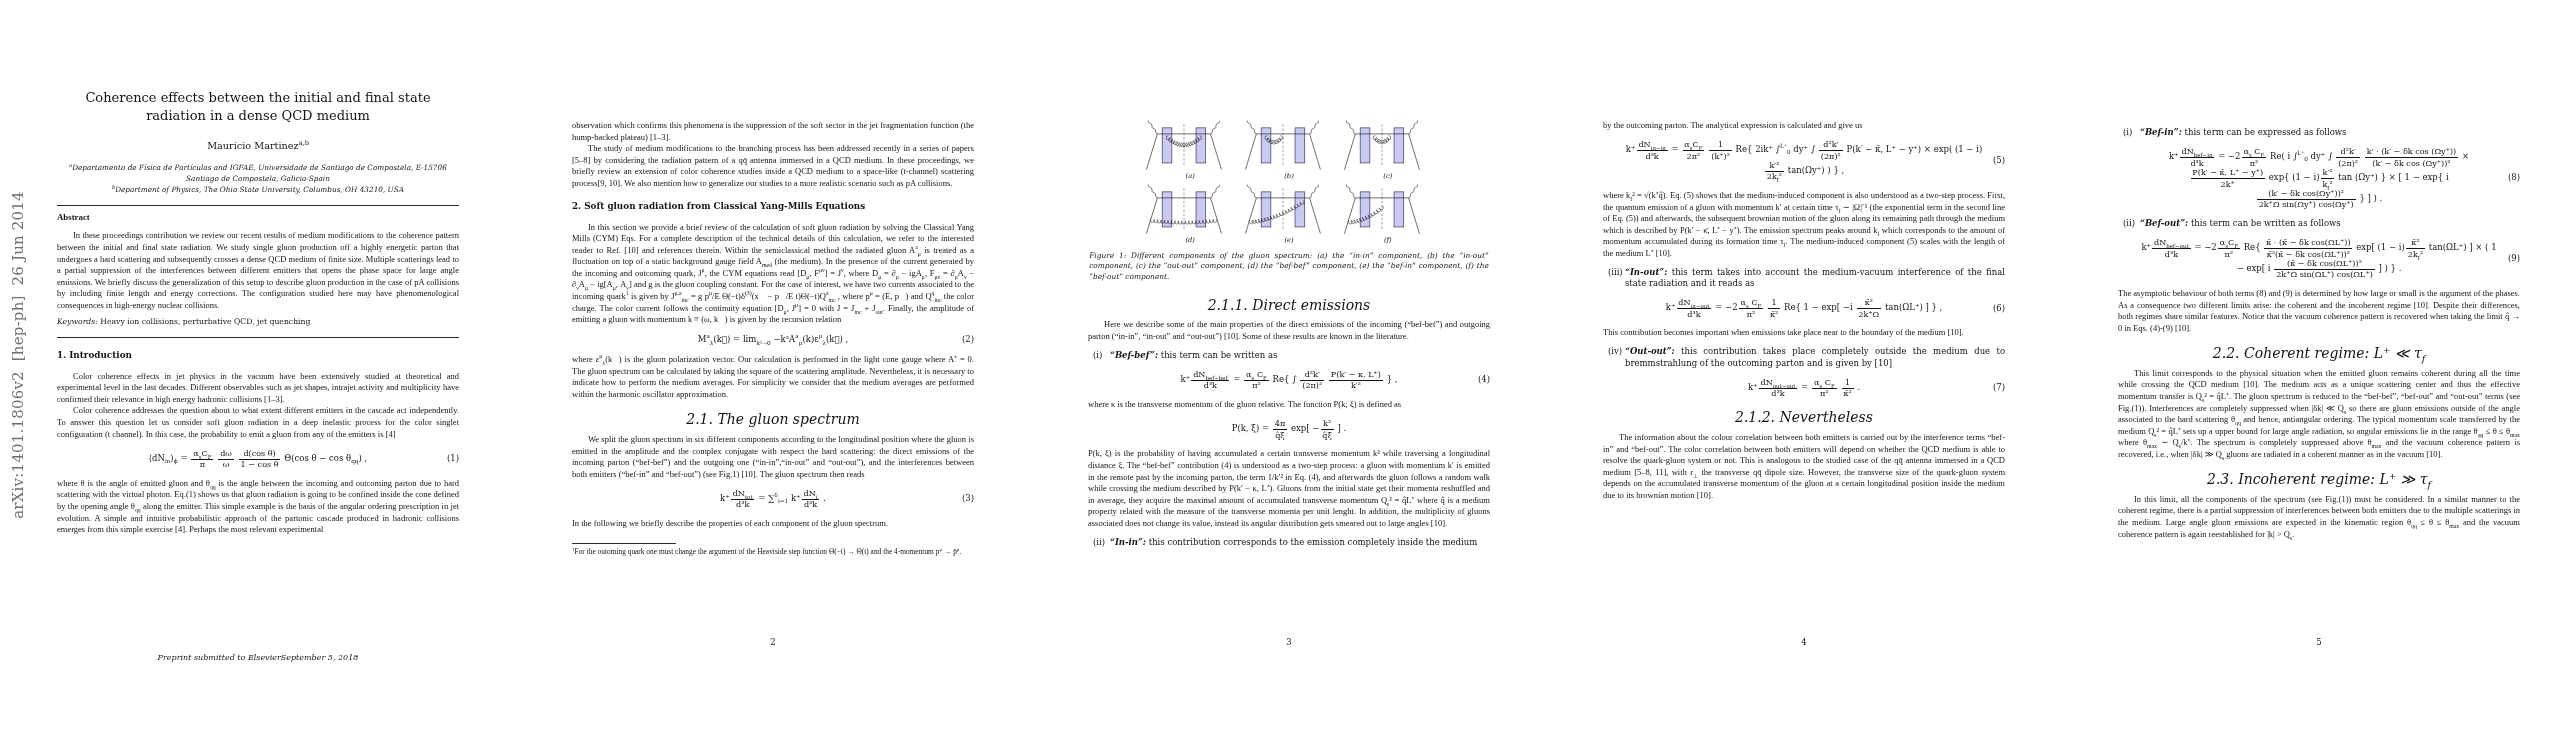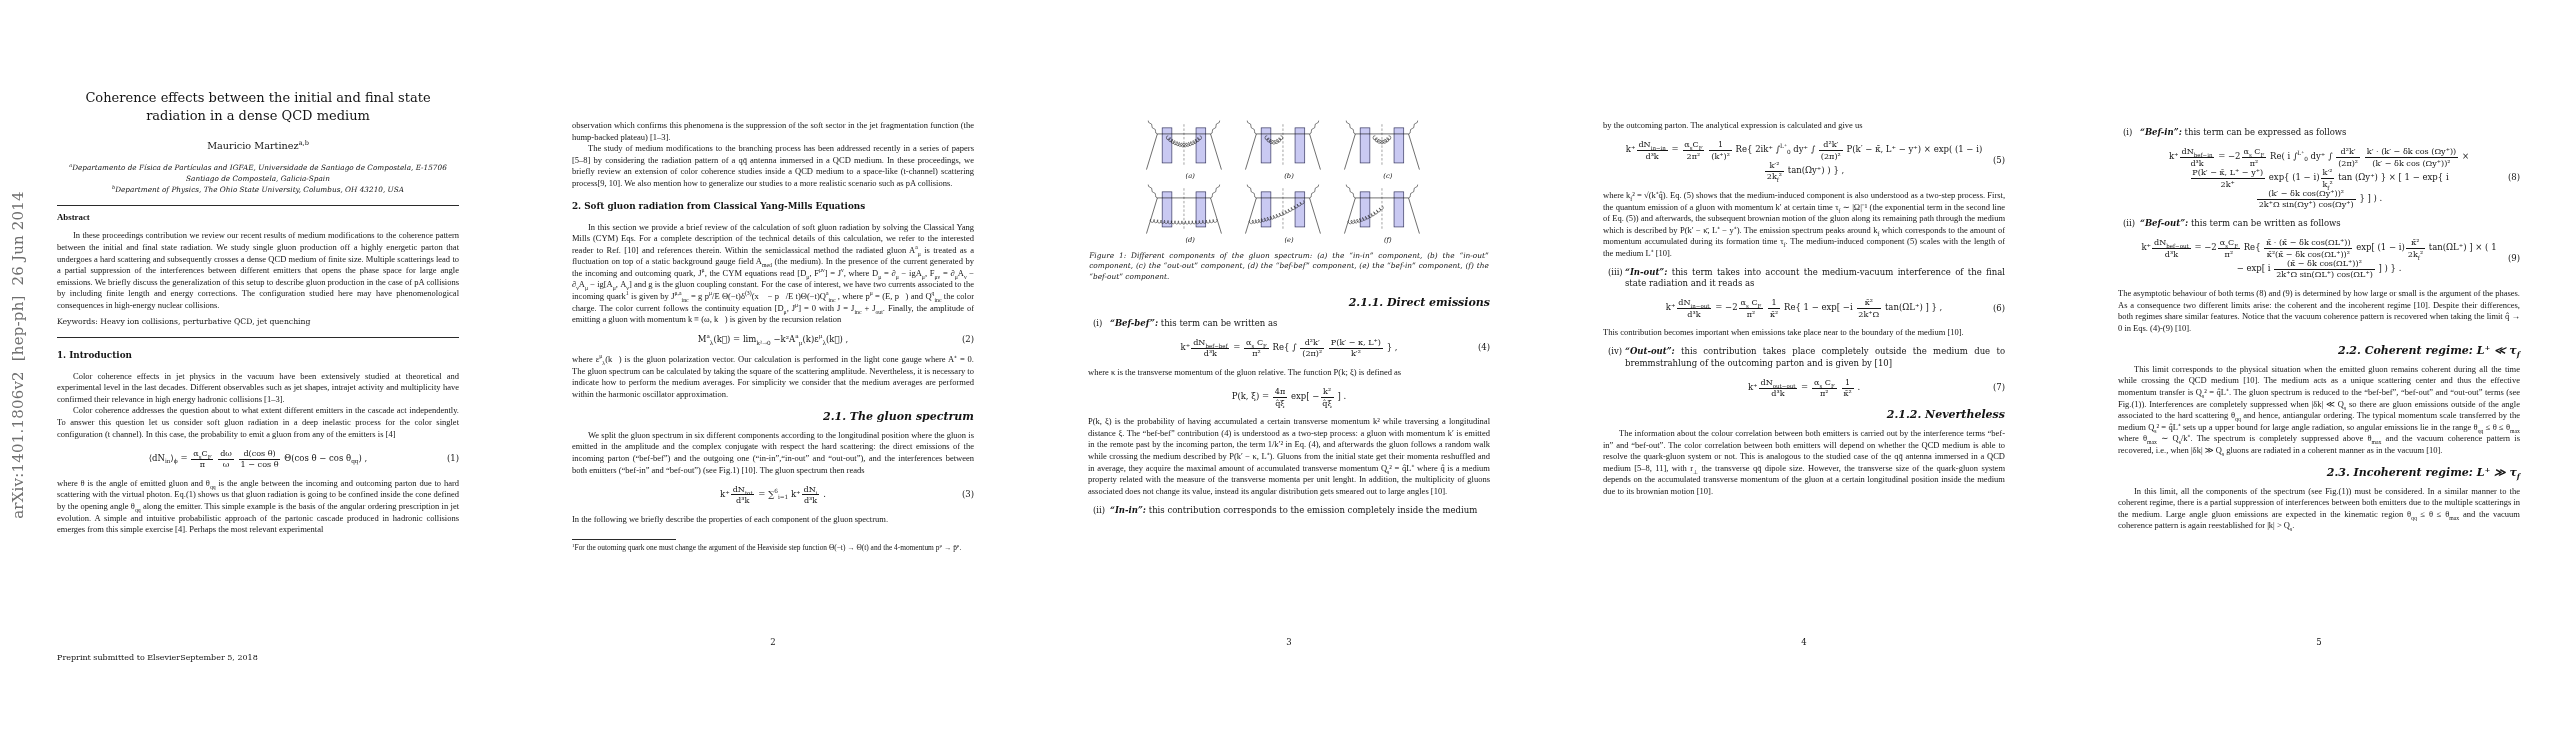--- a/index.html
+++ b/index.html
@@ -15,42 +15,42 @@
   .pad-rest{padding-top:120px;}
   .paper-title{font-size:13px;font-weight:400;text-align:center;line-height:1.4;margin:0 8.5px 13.4px;}
   .author{text-align:center;font-size:9.7px;margin:0 0 11px;font-weight:400;}
   .affiliation{text-align:center;font-size:7.3px;font-style:italic;line-height:1.5;margin:0;}
   hr.rule{border:none;border-top:0.6px solid #2a2a2a;margin:9.7px 0 6px;}
   .abstract-heading{font-weight:bold;font-size:8.8px;margin:3.6px 0 6px;text-align:left;font-family:Liberation Serif, serif;}
   p.para{margin:0;font-family:Liberation Serif, serif;}
   p.indent{text-indent:16px;}
   .item-cont{margin-left:22px;}
   .keywords{font-size:7.7px;margin:6px 0 1.2px;text-align:left;}
-  .kw-label{}
+  .kw-label{font-style:italic;}
   .section-heading{font-weight:bold;font-size:8.8px;margin:12px 0 8.5px;text-align:left;}
-  .subsection-heading{font-style:italic;font-size:11px;margin:9.7px 0 4.9px;text-align:right;font-weight:700;}
+  .subsection-heading{font-style:italic;font-size:14px;margin:9.7px 0 4.9px;text-align:center;font-weight:400;}
   .eq{position:relative;margin:8.5px 0;text-align:center;padding:0 22px;}
   .eq .math{display:inline-block;text-align:center;}
   .eq-no{position:absolute;right:0;top:50%;transform:translateY(-50%);}
   .frac{display:inline-block;vertical-align:-0.85em;text-align:center;margin:0 1.2px;font-size:95%;}
   .frac .fn{display:block;padding:0 1.8px 0.6px;border-bottom:0.6px solid #141414;line-height:1.15;}
   .frac .fd{display:block;padding:0.6px 1.8px 0;line-height:1.15;}
   sup,sub{font-size:68%;line-height:0;}
   .item{display:flex;margin:7.3px 0 3.6px;}
   .item-no{flex:0 0 22px;padding-left:4.9px;box-sizing:border-box;}
   .item-text{flex:1;margin:0;text-align:justify;}
   .item-lead{font-weight:bold;font-style:italic;}
   .fig-grid{display:grid;grid-template-columns:repeat(3,97px);justify-content:center;column-gap:1.8px;row-gap:2.4px;margin:0 auto 3.6px;}
   .fig-cell{text-align:center;}
   .fig-label{font-size:6.7px;font-style:italic;margin-top:0;}
   .figcaption{font-size:7.4px;line-height:1.42;margin:6px 1.2px 13.4px;text-align:justify;font-style:italic;}
   .footnote-block{margin-top:13.4px;font-size:7.4px;line-height:1.4;}
   hr.footnote-rule{border:none;border-top:0.6px solid #2a2a2a;width:104px;margin:0 0 3.6px;}
   .page-number{position:absolute;top:637px;left:0;right:0;text-align:center;font-size:8.5px;}
-  .page-footer{position:absolute;top:653px;left:0;right:0;display:flex;justify-content:flex-start;font-size:8px;}
+  .page-footer{position:absolute;top:653px;left:0;right:0;display:flex;justify-content:center;font-style:italic;font-size:8px;}
   .arxiv-stamp{position:absolute;left:18px;top:346px;transform-origin:0 50%;
                transform:rotate(-90deg) translateX(-50%);white-space:pre;
                font-size:15px;color:#6f6f6f;letter-spacing:0.2px;}
   svg.diagram{display:block;margin:0 auto;}
 </style>
 </head>
 <body>
 
 <div class="canvas">
   <div class="arxiv-stamp">arXiv:1401.1806v2  [hep-ph]  26 Jun 2014</div>
@@ -161,20 +161,21 @@
             <path d="M4 82 L22 23 L110 23 L128 82" fill="none" stroke="#111" stroke-width="1"></path>
             <path d="M7 1 Q 6.4 4.7 10.0 5.4 Q 13.6 6.1 13.0 9.8 Q 12.4 13.5 16.0 14.2 Q 19.6 14.9 19.0 18.6 Q 18.4 22.3 22.0 23.0" fill="none" stroke="#111" stroke-width="0.9"></path>
             <path d="M110 23 Q 113.6 22.3 113.0 18.6 Q 112.4 14.9 116.0 14.2 Q 119.6 13.5 119.0 9.8 Q 118.4 6.1 122.0 5.4 Q 125.6 4.7 125.0 1.0" fill="none" stroke="#111" stroke-width="0.9"></path>
             <path d="M11.0 60.0 A 3.4 3.4 0 1 0 15.6 59.7 A 3.4 3.4 0 1 0 20.2 59.1 A 3.4 3.4 0 1 0 24.8 58.1 A 3.4 3.4 0 1 0 29.3 56.9 A 3.4 3.4 0 1 0 33.9 55.3 A 3.4 3.4 0 1 0 38.5 53.5 A 3.4 3.4 0 1 0 43.1 51.3 A 3.4 3.4 0 1 0 47.7 48.9 A 3.4 3.4 0 1 0 52.3 46.1 A 3.4 3.4 0 1 0 56.8 43.1 A 3.4 3.4 0 1 0 61.4 39.7 A 3.4 3.4 0 1 0 66.0 36.0" fill="none" stroke="#111" stroke-width="0.85"></path>
           </svg>
           <div class="fig-label">(f)</div>
         </div>
       </div>
       <div class="figcaption">Figure 1: Different components of the gluon spectrum: (a) the “in-in” component, (b) the “in-out” component, (c) the “out-out” component, (d) the “bef-bef” component, (e) the “bef-in” component, (f) the “bef-out” component.</div>
       <div class="subsection-heading">2.1.1. Direct emissions</div>
+      <p class="para indent">Here we describe some of the main properties of the direct emissions of the incoming (“bef-bef”) and outgoing parton (“in-in”, “in-out” and “out-out”) [10]. Some of these results are known in the literature.</p>
       <div class="item">
         <span class="item-no">(i)</span>
         <p class="item-text"><span class="item-lead">“Bef-bef”:</span> <span>this term can be written as</span></p>
       </div>
       <div class="eq"><span class="math">k⁺<span class="frac"><span class="fn">dN<sub>bef−bef</sub></span><span class="fd">d³k</span></span>  =  <span class="frac"><span class="fn">α<sub>s</sub> C<sub>F</sub></span><span class="fd">π²</span></span> Re{ ∫ <span class="frac"><span class="fn">d²k′</span><span class="fd">(2π)²</span></span> <span class="frac"><span class="fn">P(k′ − κ, L⁺)</span><span class="fd">k′²</span></span> } ,</span><span class="eq-no">(4)</span></div>
       <p class="para item-cont">where κ is the transverse momentum of the gluon relative. The function P(k; ξ) is defined as</p>
       <div class="eq"><span class="math">P(k, ξ) = <span class="frac"><span class="fn">4π</span><span class="fd">q̂ξ</span></span> exp[ −<span class="frac"><span class="fn">k²</span><span class="fd">q̂ξ</span></span> ] .</span><span class="eq-no"></span></div>
       <p class="para item-cont">P(k, ξ) is the probability of having accumulated a certain transverse momentum k² while traversing a longitudinal distance ξ. The “bef-bef” contribution (4) is understood as a two-step process: a gluon with momentum k′ is emitted in the remote past by the incoming parton, the term 1/k′² in Eq. (4), and afterwards the gluon follows a random walk while crossing the medium described by P(k′ − κ, L⁺). Gluons from the initial state get their momenta reshuffled and in average, they acquire the maximal amount of accumulated transverse momentum Q<sub>s</sub>² = q̂L⁺ where q̂ is a medium property related with the measure of the transverse momenta per unit lenght. In addition, the multiplicity of gluons associated does not change its value, instead its angular distribution gets smeared out to large angles [10].</p>
       <div class="item">
         <span class="item-no">(ii)</span>

